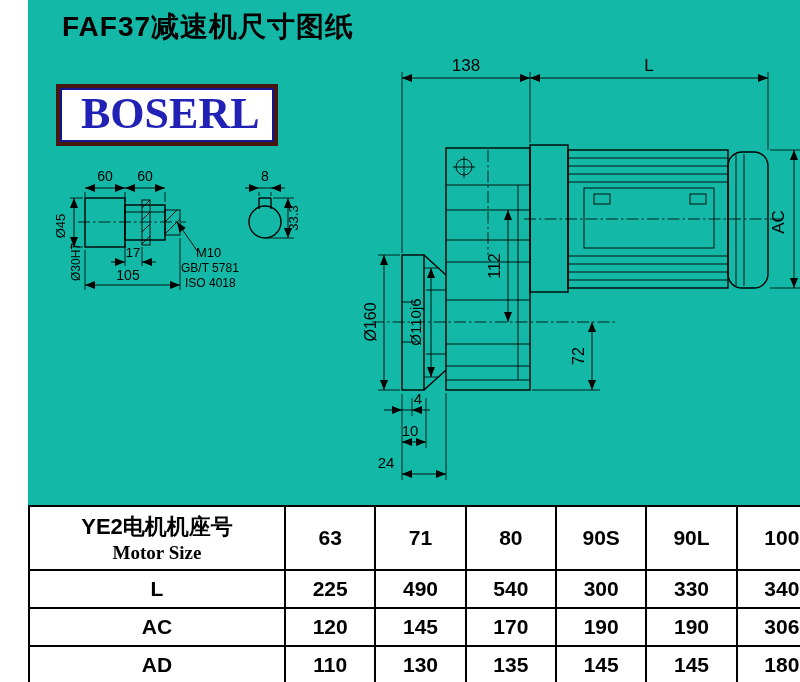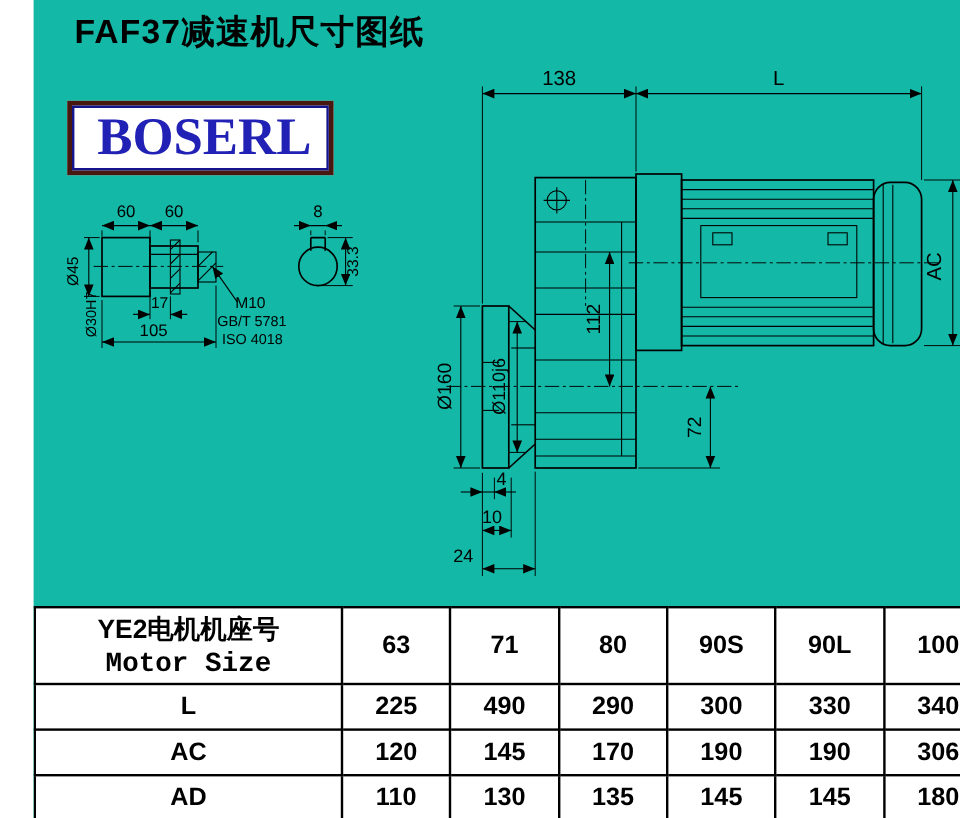--- a/index.html
+++ b/index.html
@@ -15,21 +15,21 @@
   .ext{stroke:#000;stroke-width:0.8;}
   .dim{stroke:#000;stroke-width:0.9;}
   .cl{stroke:#000;stroke-width:0.8;stroke-dasharray:12 3 2.5 3;}
   table.spec{position:absolute;left:0;top:505px;width:800px;border-collapse:collapse;table-layout:fixed;}
   table.spec th,table.spec td{border:2px solid #000;text-align:center;vertical-align:middle;
         font-size:21px;font-weight:700;padding:0;background:#fff;}
   table.spec .c0{width:256px;}
   tr.hdr{height:64px;}
   tr.row{height:38px;}
   .hdr-cn{font-size:22px;}
-  .hdr-en{font-family:Liberation Mono, monospace;font-size:23px;}
+  .hdr-en{font-family:Liberation Serif, serif;font-size:19px;}
 </style>
 </head>
 <body>
 
 <div class="page">
 
   <div class="title">FAF37减速机尺寸图纸</div>
 
   <div class="logo">
     <div class="logo-inner">
@@ -230,21 +230,21 @@
         <th>71</th>
         <th>80</th>
         <th>90S</th>
         <th>90L</th>
         <th>100</th>
       </tr>
       <tr class="row">
         <td>L</td>
         <td>225</td>
         <td>490</td>
-        <td>290</td>
+        <td>540</td>
         <td>300</td>
         <td>330</td>
         <td>340</td>
       </tr>
       <tr class="row">
         <td>AC</td>
         <td>120</td>
         <td>145</td>
         <td>170</td>
         <td>190</td>

